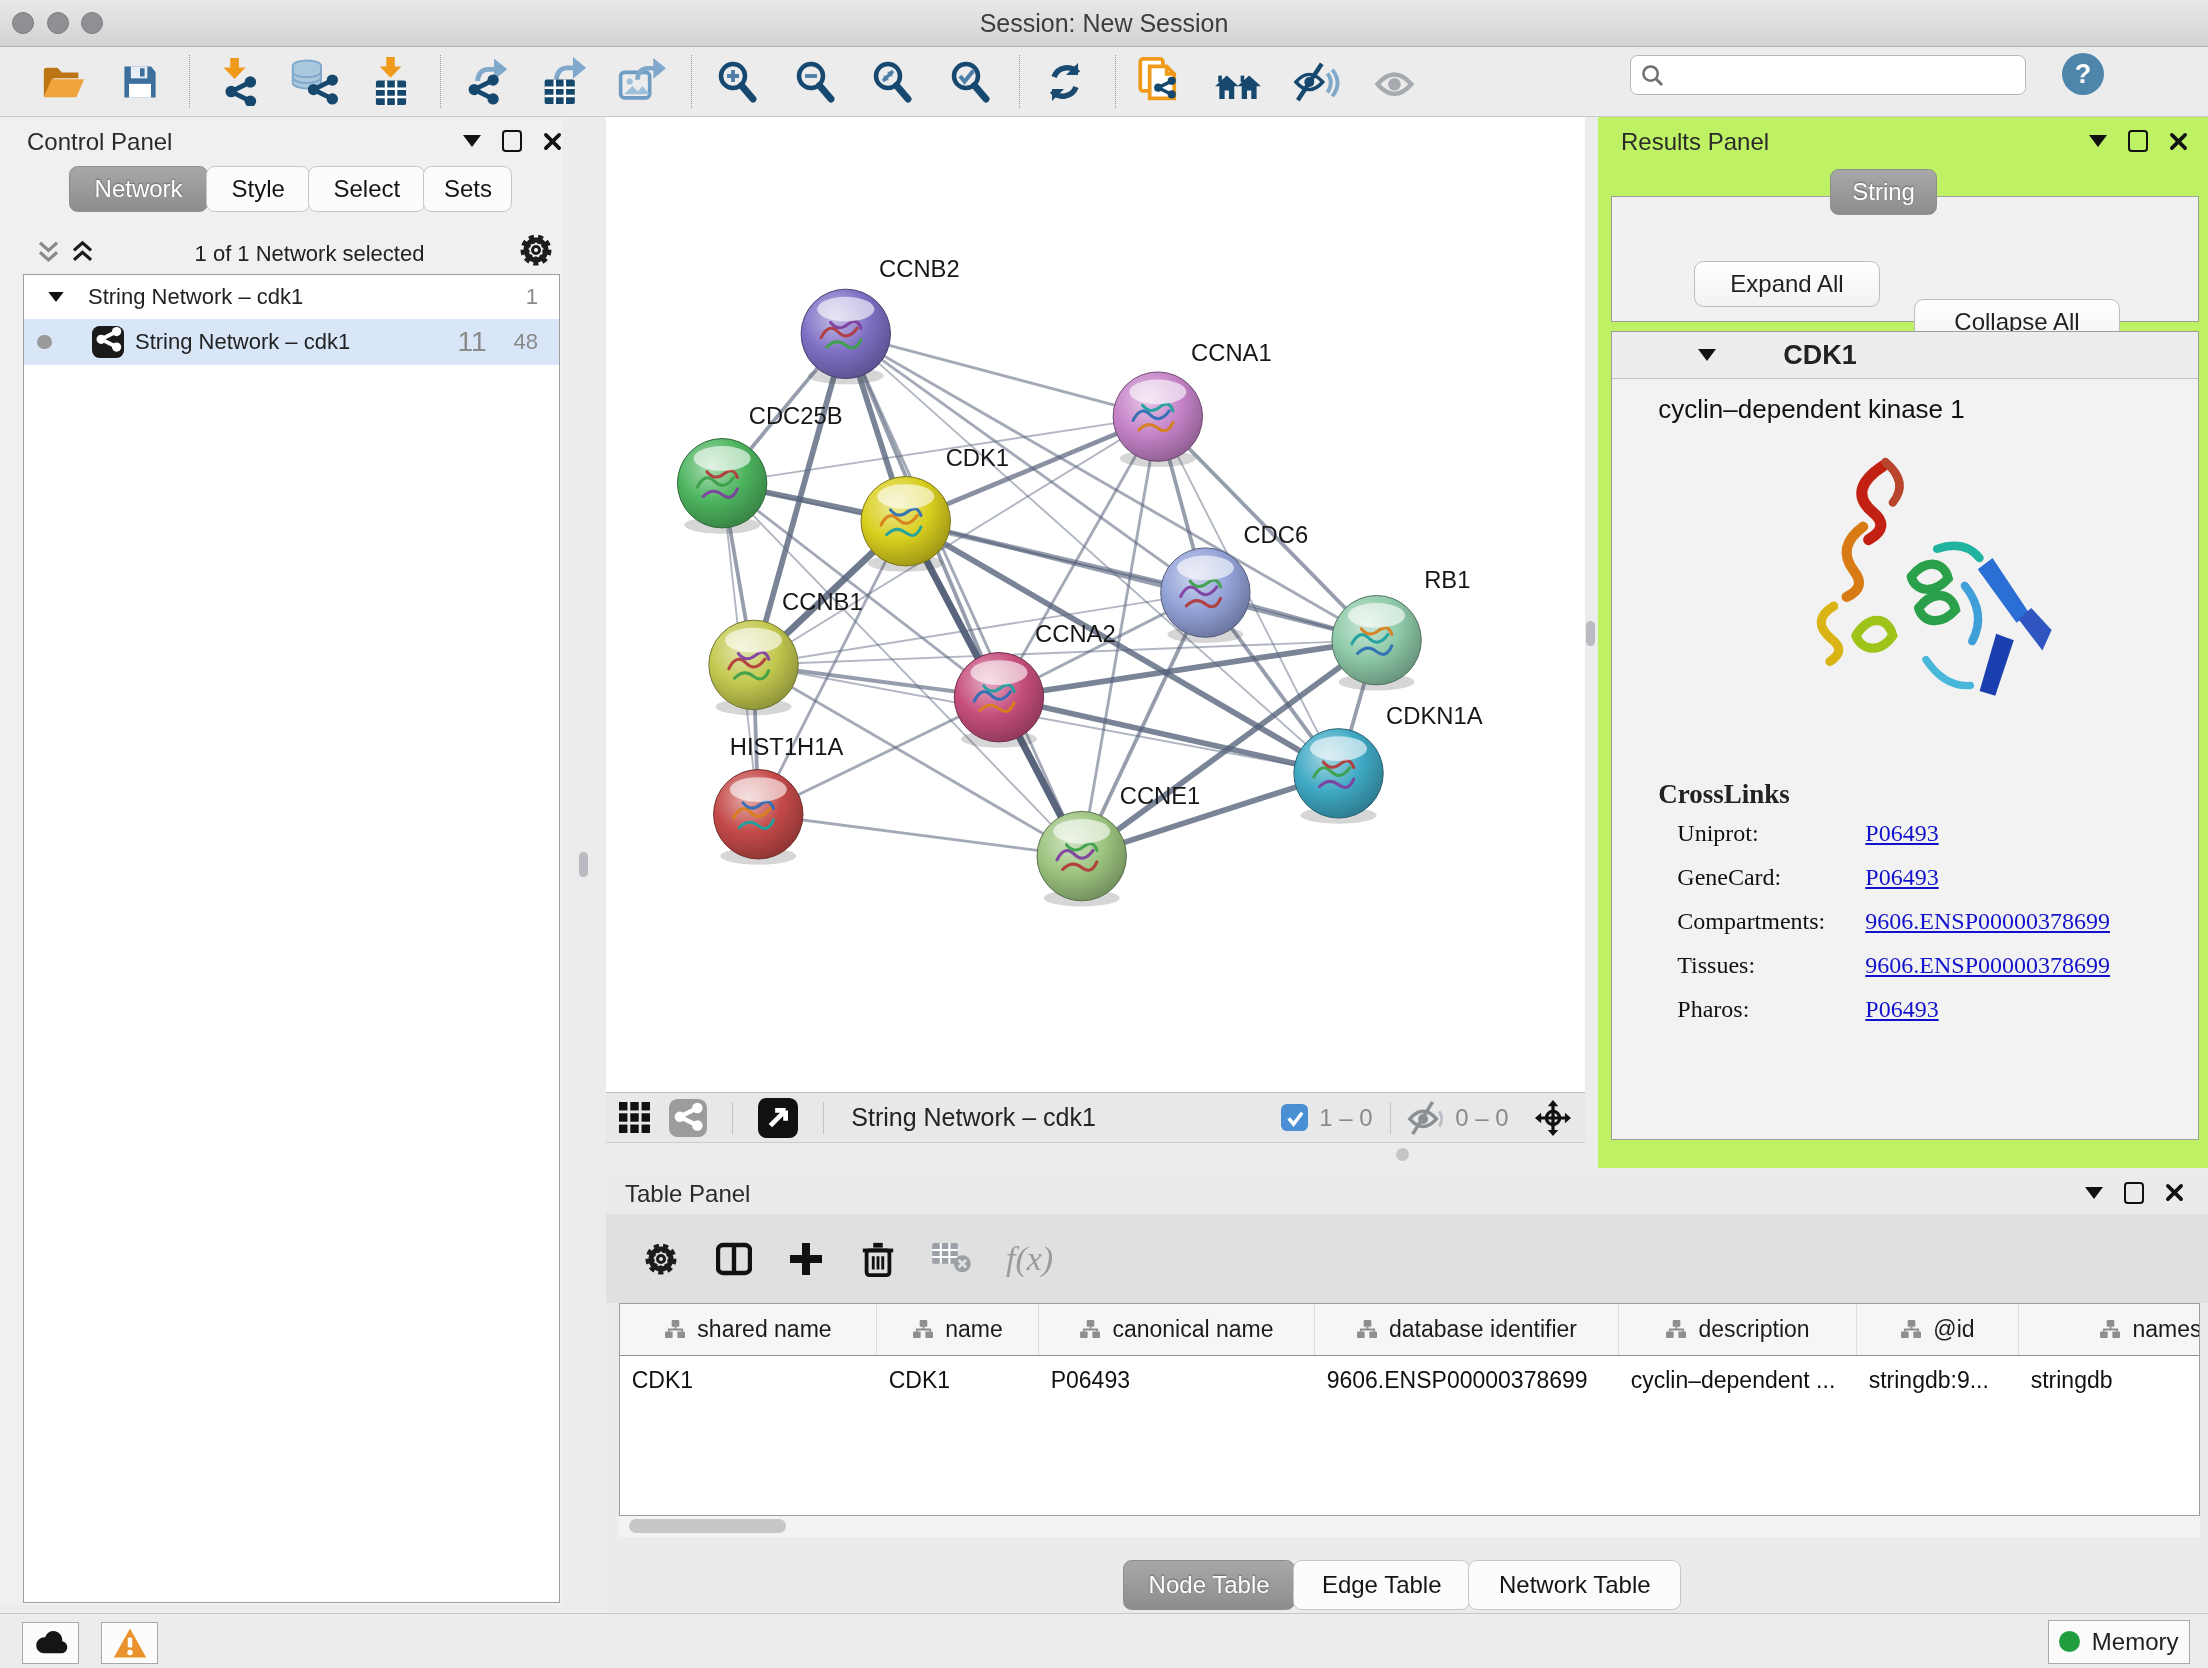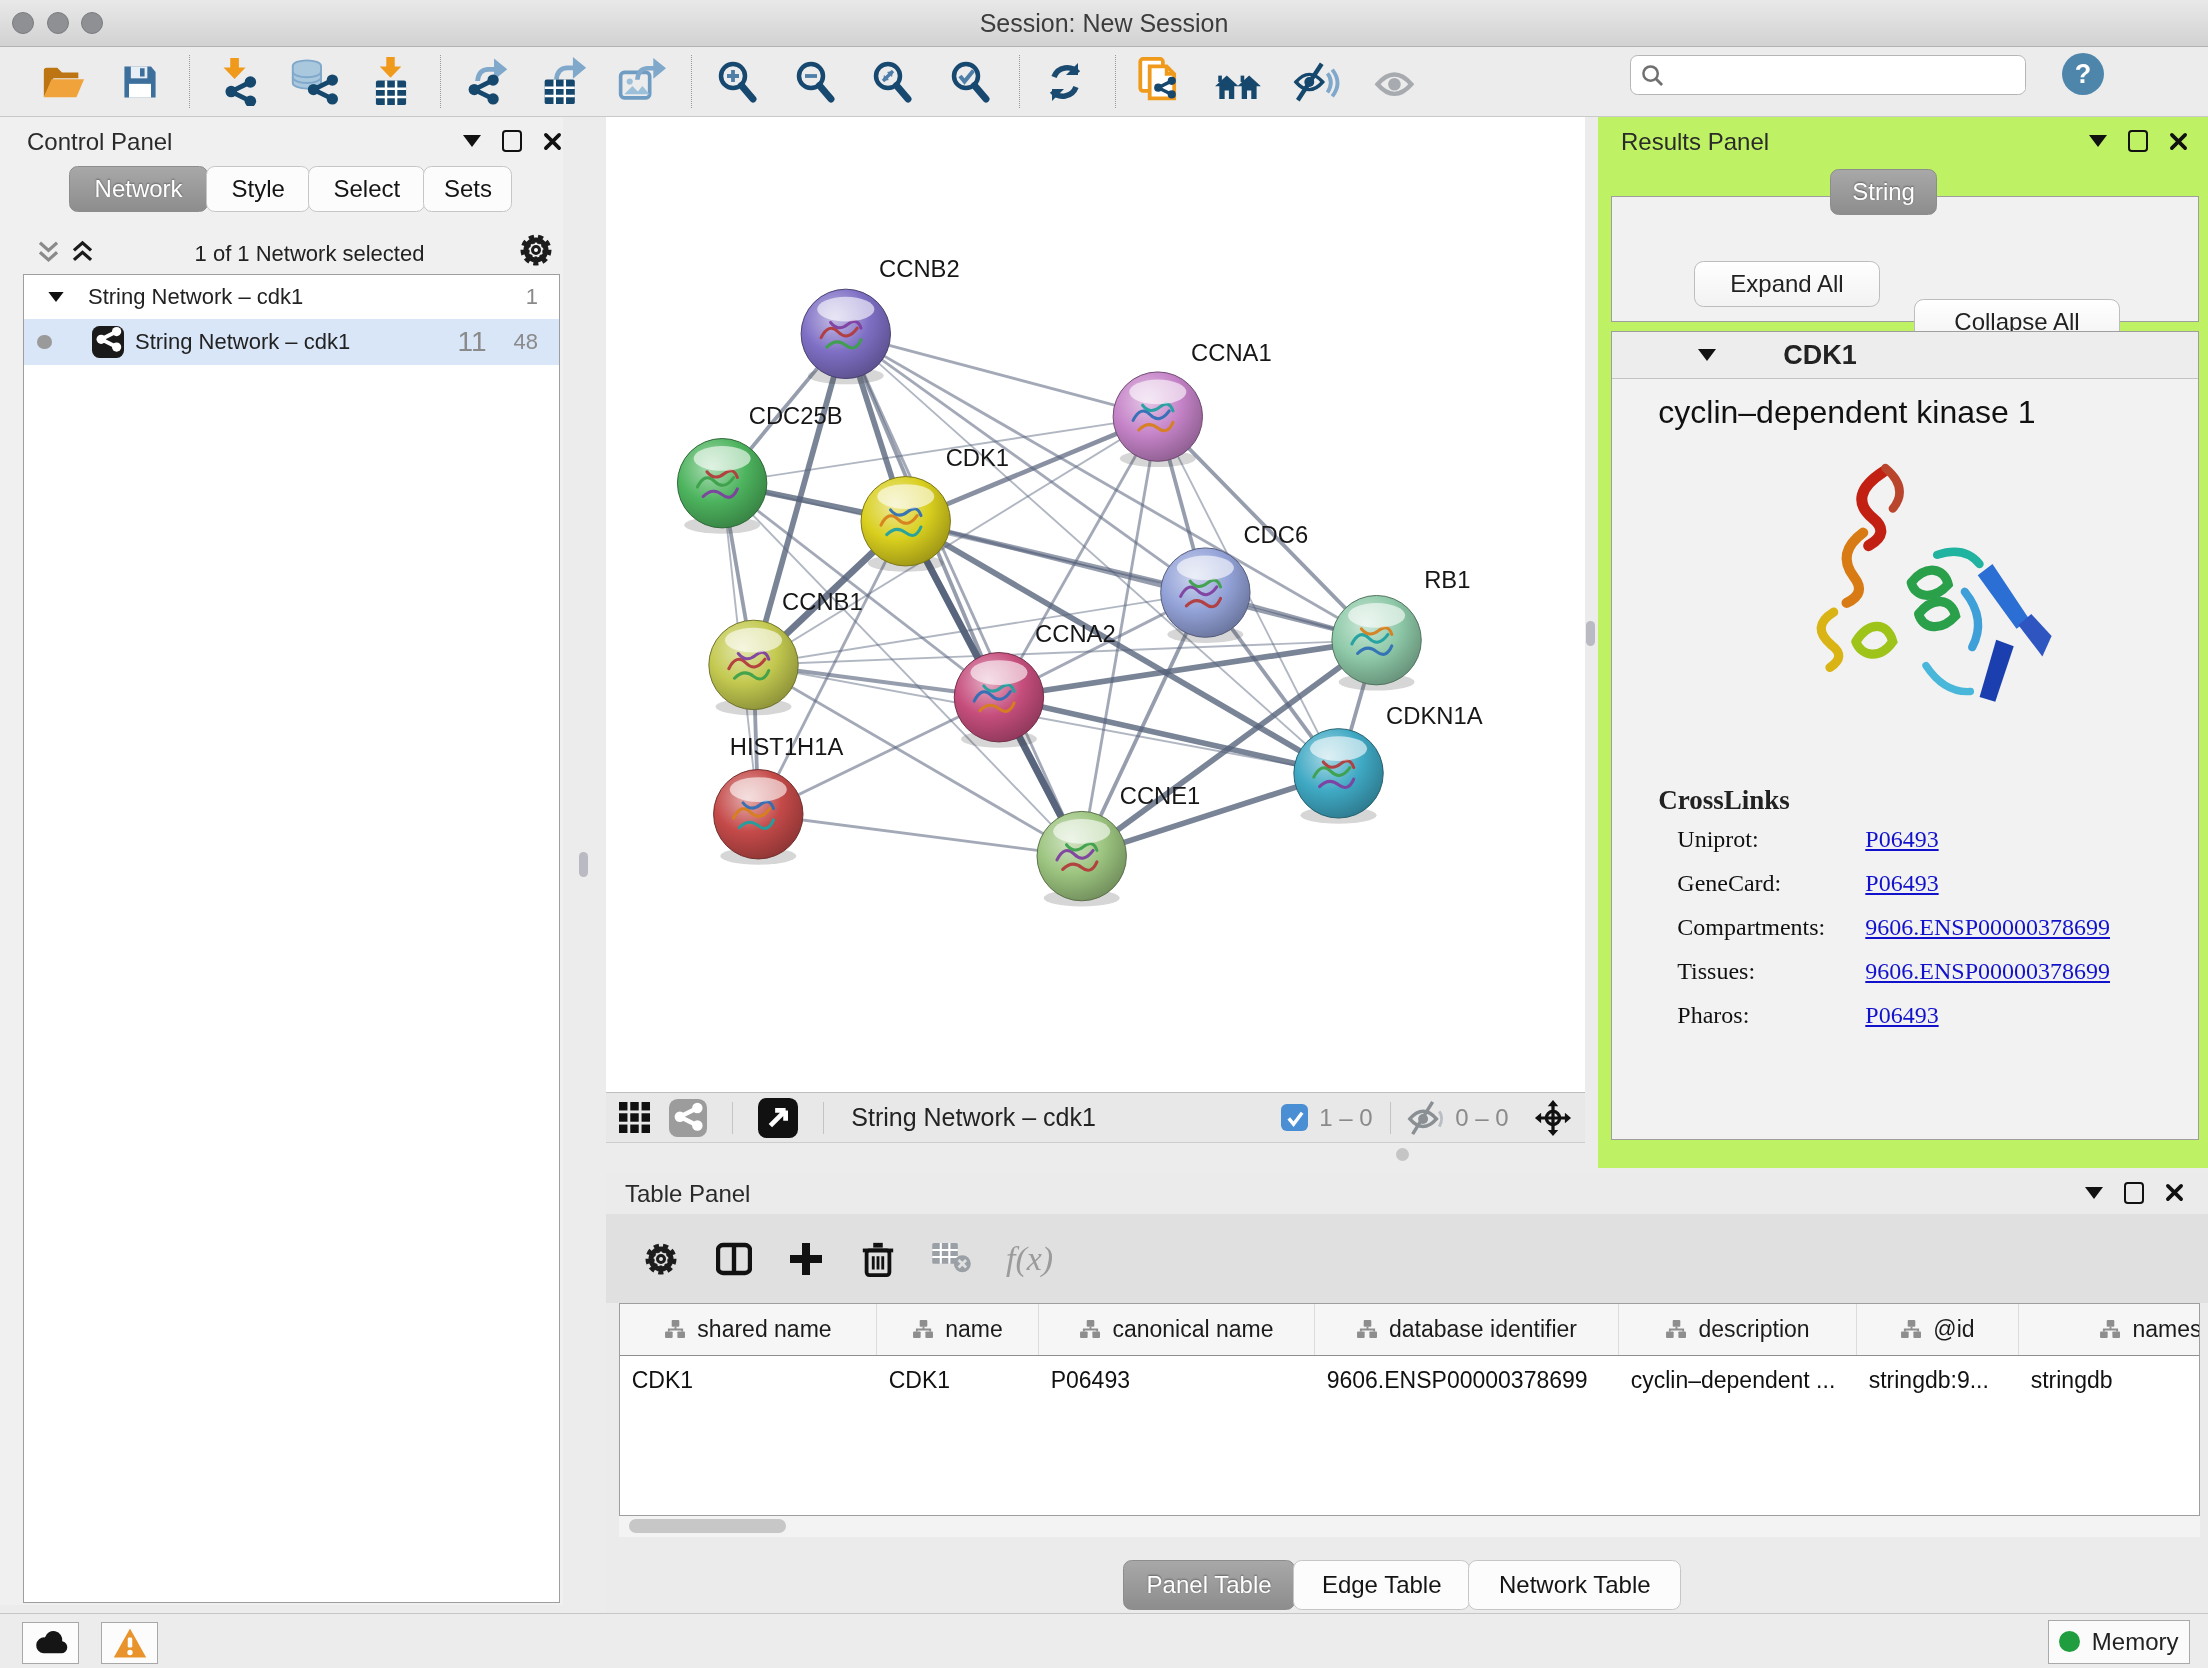--- a/index.html
+++ b/index.html
@@ -599,21 +599,21 @@
     <div class="abs graybox" style="left:13.3px;top:79px;width:588px;height:126px;box-sizing:border-box;"></div>
     <div class="abs tab sel" style="left:234px;top:52px;width:105px;height:44px;z-index:2;">String</div>
     <div class="abs btn" style="left:96px;top:144px;width:184px;height:44px;">Expand All</div>
     <div class="abs btn" style="left:316px;top:144px;width:204px;height:44px;margin-top:38px;">Collapse All</div>
 
     <div class="abs graybox" style="left:13.3px;top:214px;width:588px;height:809px;box-sizing:border-box;background:#f2f2f2;overflow:hidden;">
       <div style="height:46px;background:#ededed;border-bottom:1.9px solid #c3c3c3;display:flex;align-items:center;">
         <span class="tri-down" style="margin-left:86px;"></span>
         <span style="margin-left:67px;font-size:27px;font-weight:bold;">CDK1</span>
       </div>
-      <div style="margin:15px 0 0 46px;font-size:32px;color:#111;">cyclin–dependent kinase 1</div>
+      <div style="margin:15px 0 0 46px;font-size:26px;color:#111;">cyclin–dependent kinase 1</div>
 
       <svg width="314" height="314" style="margin:13.3px 0 0 133px;" viewBox="0 0 340 340">
         <g fill="none" stroke-linecap="round">
           <path d="M150 30 q-40 26 -12 50 q20 16 -4 30" stroke="#c22012" stroke-width="12"></path>
           <path d="M152 26 q26 22 8 44" stroke="#b8452c" stroke-width="9"></path>
           <path d="M128 96 q-30 22 -10 48 q14 18 -8 28" stroke="#d97b14" stroke-width="11"></path>
           <path d="M96 182 q-26 16 -2 36 q16 12 -2 24" stroke="#d9b414" stroke-width="10"></path>
           <path d="M120 214 c14 -22 34 -22 40 0 c-14 20 -34 16 -40 0" stroke="#9ec41a" stroke-width="10"></path>
           <path d="M180 150 c16 -20 36 -16 40 2 c-16 18 -36 14 -40 -2" stroke="#2ba04a" stroke-width="10"></path>
           <path d="M188 184 c16 -20 36 -16 40 2 c-16 18 -36 14 -40 -2" stroke="#2ba04a" stroke-width="10"></path>
@@ -730,21 +730,21 @@
         <div class="tdcell">9606.ENSP00000378699</div>
         <div class="tdcell">cyclin–dependent ...</div>
         <div class="tdcell">stringdb:9...</div>
         <div class="tdcell">stringdb</div>
       </div>
     </div>
     <div class="abs" style="left:13.3px;top:344px;width:1581px;height:21px;background:#f3f3f3;">
       <div style="position:absolute;left:9.5px;top:2.9px;width:157px;height:14.3px;border-radius:7.6px;background:#c7c7c7;"></div>
     </div>
     <div class="abs" style="left:519px;top:388px;display:flex;">
-      <div class="tab sel" style="width:170px;height:48px;">Panel Table</div>
+      <div class="tab sel" style="width:170px;height:48px;">Node Table</div>
       <div class="tab" style="width:175px;height:48px;">Edge Table</div>
       <div class="tab" style="width:211px;height:48px;">Network Table</div>
     </div>
   </div>
 
   <div class="abs" style="left:0;top:1613px;width:2208px;height:55px;background:#ececec;border-top:1px solid #c6c6c6;">
     <div class="abs" style="left:22px;top:7.6px;width:55px;height:40px;background:#fcfcfc;border:1.9px solid #a8a8a8;display:flex;align-items:center;justify-content:center;">
       <svg width="36" height="30" viewBox="0 0 38 32">
           <path d="M11 27 h19 a6.5 6.5 0 0 0 1 -12.9 A9.5 9.5 0 0 0 12.5 10 A7.6 7.6 0 0 0 11 27 Z" fill="#151515"></path>
         </svg>

